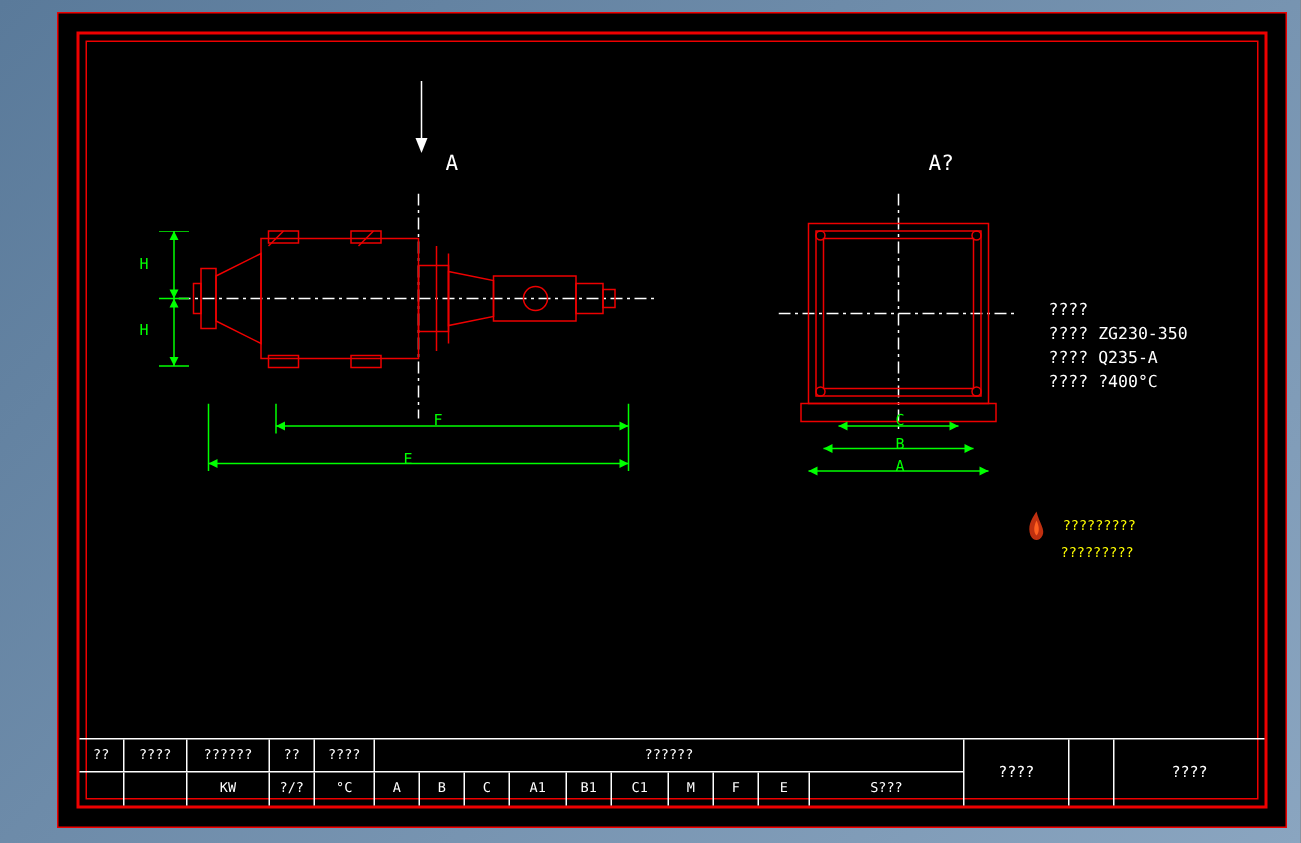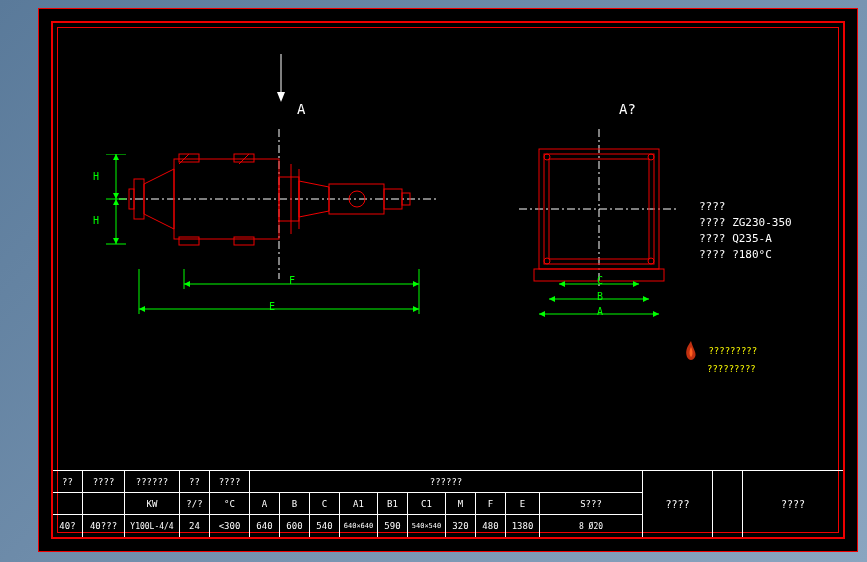--- a/index.html
+++ b/index.html
@@ -125,21 +125,21 @@
     <polygon points="130,35 124,32 124,38" fill="#0f0"></polygon>
   </svg>
   <div class="dimtxt" style="left:558px;top:266px">C</div>
   <div class="dimtxt" style="left:558px;top:282px">B</div>
   <div class="dimtxt" style="left:558px;top:297px">A</div>
 
   <div class="notes">
     <div>????</div>
     <div><span>????</span> <span>ZG230-350</span></div>
     <div><span>????</span> <span>Q235-A</span></div>
-    <div><span>????</span> <span>?180°C</span></div>
+    <div><span>????</span> <span>?400°C</span></div>
   </div>
 
   <div class="logo">
     <svg width="24" height="24" style="display:inline-block;vertical-align:middle">
       <path d="M12 2 C8 8 6 12 8 18 C10 22 14 22 16 18 C18 14 14 10 12 2 Z" fill="#c03010"></path>
       <path d="M12 8 C10 12 10 16 12 18 C14 16 14 12 12 8 Z" fill="#ff6020"></path>
     </svg>
     <span class="logo-txt">?????????</span>
     <div class="logo-txt" style="margin-left:28px">?????????</div>
   </div>
@@ -164,37 +164,20 @@
         <div class="cell" style="width:30px">B</div>
         <div class="cell" style="width:30px">C</div>
         <div class="cell" style="width:38px">A1</div>
         <div class="cell" style="width:30px">B1</div>
         <div class="cell" style="width:38px">C1</div>
         <div class="cell" style="width:30px">M</div>
         <div class="cell" style="width:30px">F</div>
         <div class="cell" style="width:34px">E</div>
         <div class="cell" style="flex:1">S???</div>
       </div>
-      <div class="row">
-        <div class="cell" style="width:30px">40?</div>
-        <div class="cell" style="width:42px">40???</div>
-        <div class="cell" style="width:55px;font-size:8px">Y100L-4/4</div>
-        <div class="cell" style="width:30px">24</div>
-        <div class="cell" style="width:40px">&lt;300</div>
-        <div class="cell" style="width:30px">640</div>
-        <div class="cell" style="width:30px">600</div>
-        <div class="cell" style="width:30px">540</div>
-        <div class="cell" style="width:38px;font-size:7px">640×640</div>
-        <div class="cell" style="width:30px">590</div>
-        <div class="cell" style="width:38px;font-size:7px">540×540</div>
-        <div class="cell" style="width:30px">320</div>
-        <div class="cell" style="width:30px">480</div>
-        <div class="cell" style="width:34px">1380</div>
-        <div class="cell" style="flex:1;font-size:8px">8 Ø20</div>
-      </div>
     </div>
     <div class="tbl-right">
       <div class="rtcell" style="width:70px">????</div>
       <div class="rtcell" style="width:30px"></div>
       <div class="rtcell" style="width:100px">????</div>
     </div>
   </div>
 </div>
 
 </body></html>

